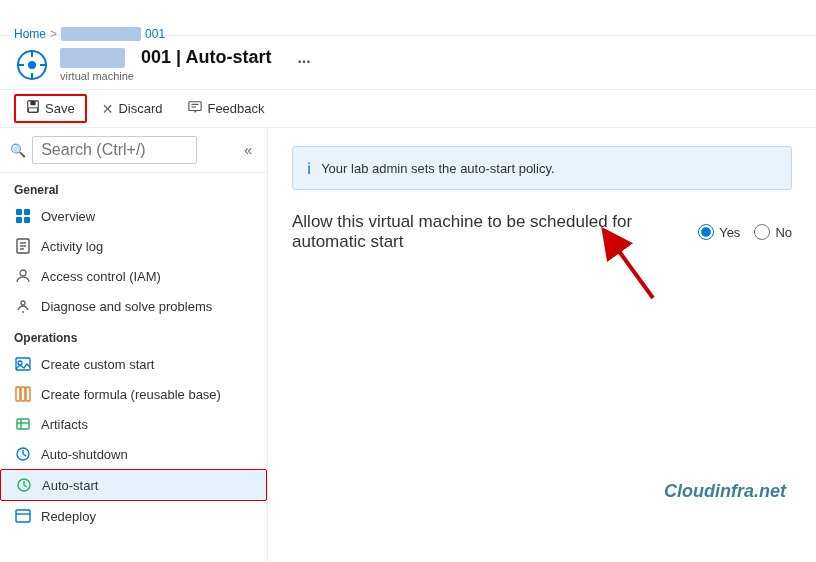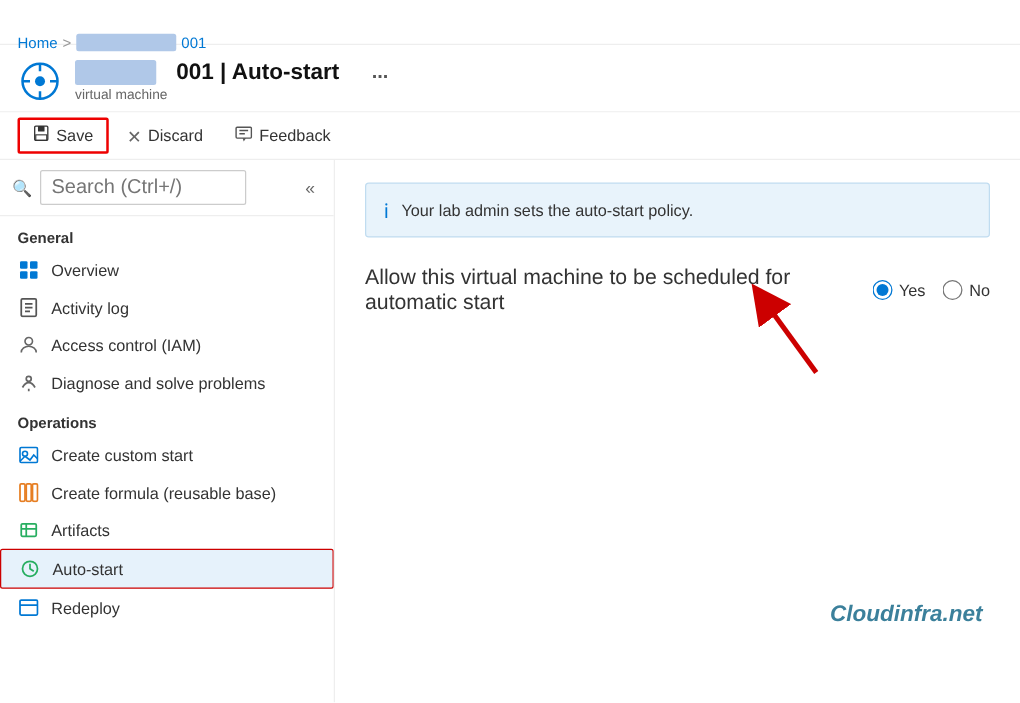--- a/index.html
+++ b/index.html
@@ -392,20 +392,29 @@
         <span class="item-icon">
           <svg width="16" height="16" viewBox="0 0 16 16" fill="none" stroke="#27ae60" stroke-width="1.4">
               <rect x="2" y="3" width="12" height="10" rx="1"></rect>
               <line x1="2" y1="7" x2="14" y2="7"></line>
               <line x1="6" y1="3" x2="6" y2="13"></line>
             </svg>
         </span>
         <span>Artifacts</span>
       </div>
 
+      <div class="sidebar-item">
+        <span class="item-icon icon-shutdown">
+          <svg width="16" height="16" viewBox="0 0 16 16" fill="none" stroke="#0078d4" stroke-width="1.4">
+              <circle cx="8" cy="8" r="6"></circle>
+              <polyline points="8,4 8,8 11,10"></polyline>
+            </svg>
+        </span>
+        <span>Auto-shutdown</span>
+      </div>
 
       <div class="sidebar-item active">
         <span class="item-icon icon-autostart">
           <svg width="16" height="16" viewBox="0 0 16 16" fill="none" stroke="#27ae60" stroke-width="1.4">
               <circle cx="8" cy="8" r="6"></circle>
               <polyline points="8,4 8,8 11,10"></polyline>
             </svg>
         </span>
         <span>Auto-start</span>
       </div>

